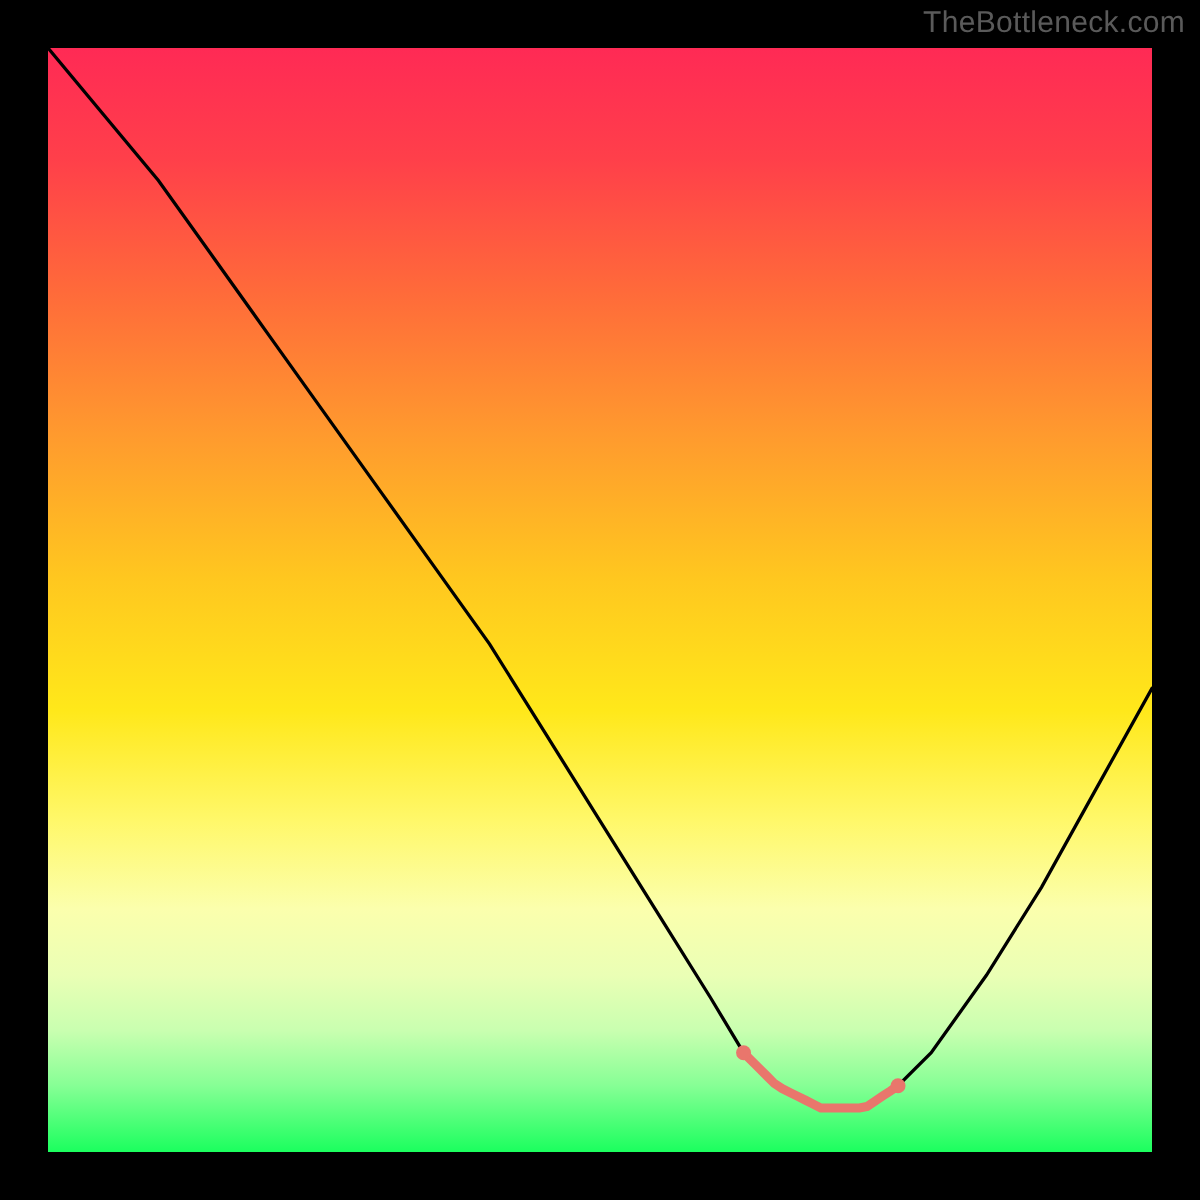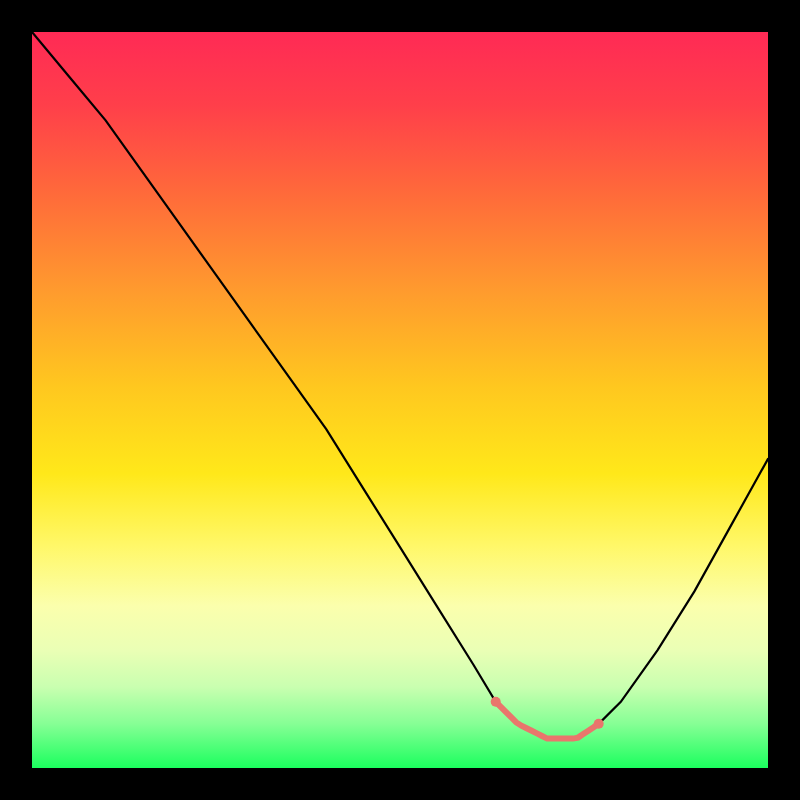--- a/index.html
+++ b/index.html
@@ -56,20 +56,21 @@
     position: absolute;
     inset: 0;
     width: 100%;
     height: 100%;
   }
 </style>
 </head>
 <body>
 <div class="frame">
 
+  <div class="watermark">TheBottleneck.com</div>
 
   <div class="plot">
     <div class="gradient"></div>
     <svg class="curve" viewBox="0 0 736 736" preserveAspectRatio="none">
       <path id="main-curve" fill="none" stroke="#000" stroke-width="2.2" stroke-linecap="round" d="M0.0 0.0 L36.8 44.2 L73.6 88.3 L110.4 139.8 L147.2 191.4 L184.0 242.9 L220.8 294.4 L257.6 345.9 L294.4 397.4 L331.2 456.3 L368.0 515.2 L404.8 574.1 L441.6 633.0 L463.7 669.8 L485.8 691.8 L515.2 706.6 L544.6 706.6 L566.7 691.8 L588.8 669.8 L625.6 618.2 L662.4 559.4 L699.2 493.1 L736.0 426.9"></path>
       <path id="flat-segment" fill="none" stroke="#e9766c" stroke-width="6" stroke-linecap="round" d="M463.7 669.8 L468.8 674.9 L474.0 680.1 L479.1 685.2 L484.3 690.4 L489.4 693.7 L494.6 696.3 L499.7 698.8 L504.9 701.4 L510.0 704.0 L515.2 706.6 L520.4 706.6 L525.5 706.6 L530.7 706.6 L535.8 706.6 L541.0 706.6 L546.1 705.6 L551.3 702.1 L556.4 698.7 L561.6 695.3 L566.7 691.8"></path>
       <circle id="dot-left" r="5" fill="#e9766c" cx="463.7" cy="669.8"></circle>
       <circle id="dot-right" r="5" fill="#e9766c" cx="566.7" cy="691.8"></circle>
     </svg>
   </div>

